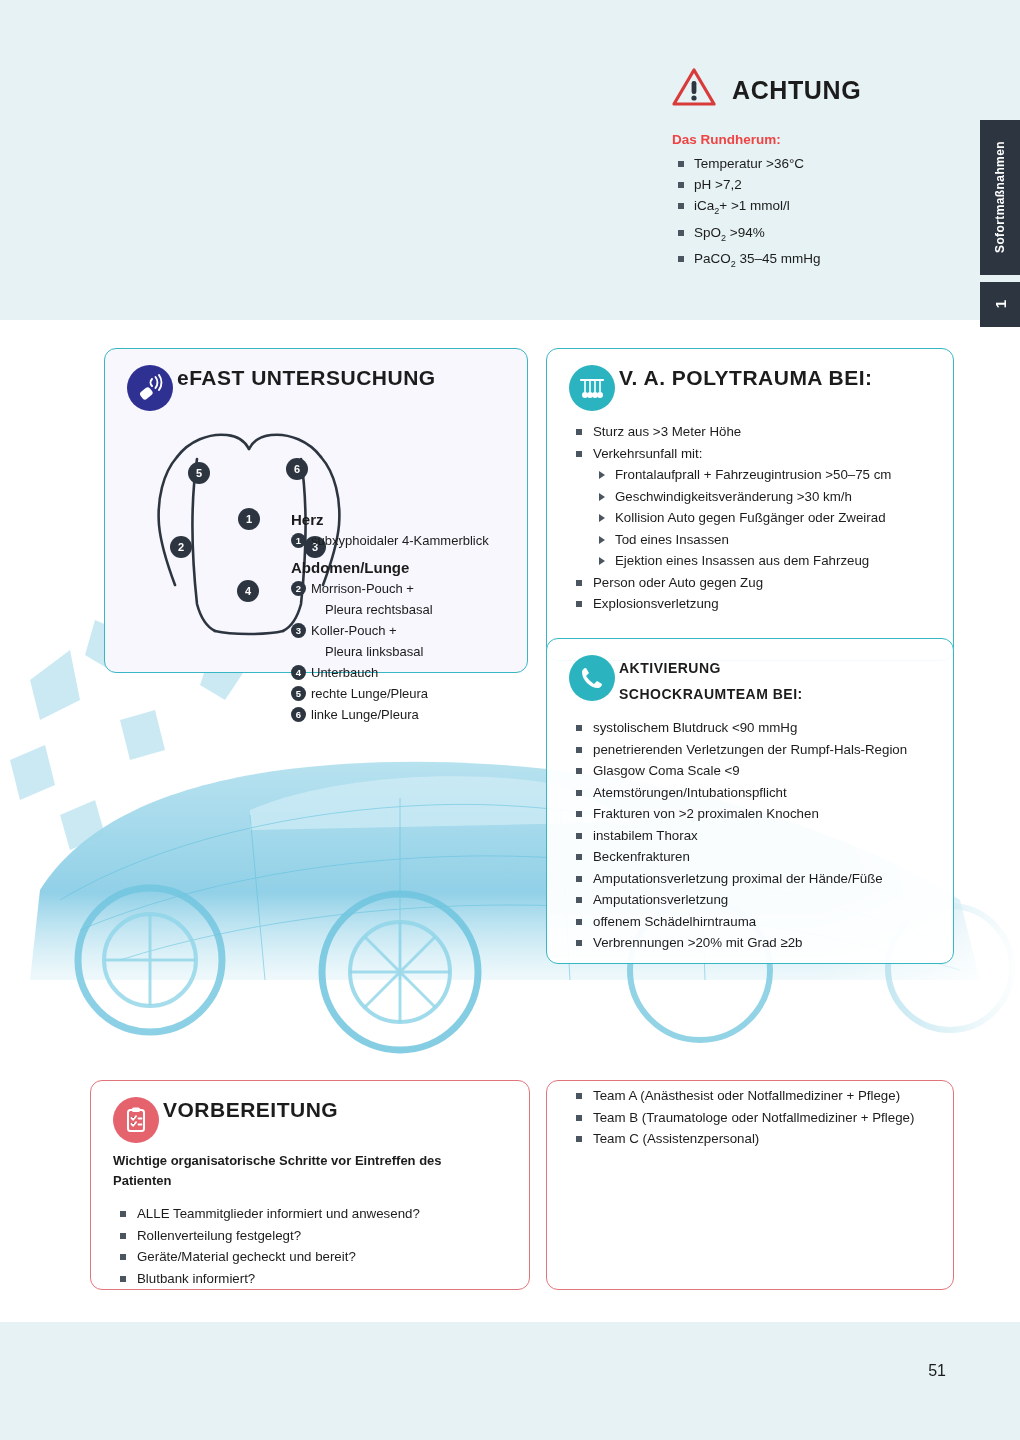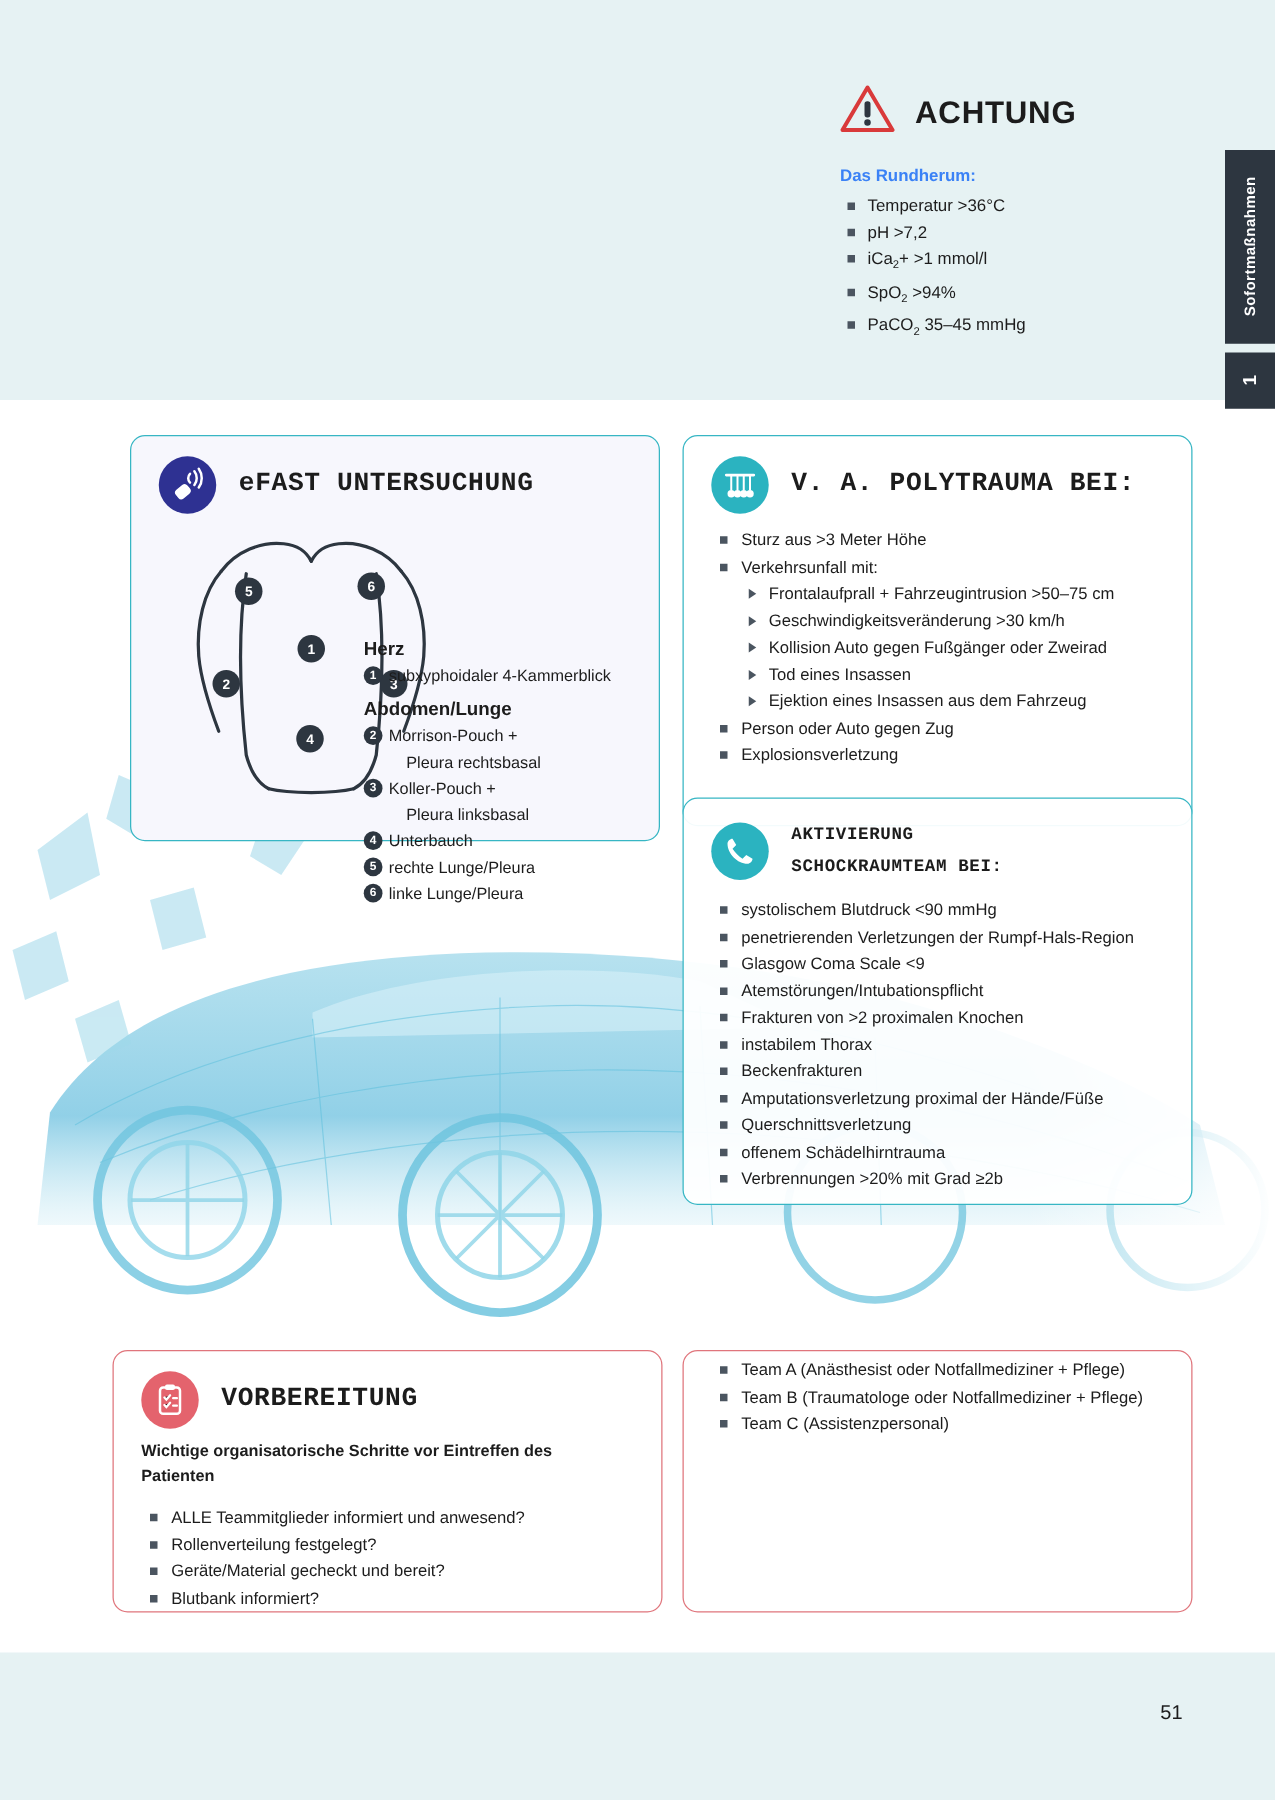--- a/index.html
+++ b/index.html
@@ -95,21 +95,21 @@
   }
   .achtung-title {
     font-size: 25px;
     font-weight: bold;
     letter-spacing: .6px;
     color: #1c1c1c;
   }
   .achtung-sub {
     font-size: 13.5px;
     font-weight: bold;
-    color: #3b82f6;
+    color: #ef4444;
     margin-bottom: 6px;
   }
   .achtung ul {
     list-style: none;
     margin: 0;
     padding: 0;
   }
   .achtung li {
     position: relative;
     padding-left: 22px;
@@ -135,24 +135,22 @@
     box-sizing: border-box;
   }
   .card.lilac {
     background: #f7f7fd;
   }
   .card.red {
     border-color: #e0757c;
   }
   .card-head {
     display: flex;
-    align-items: center;
-    gap: 18px;
+    gap: 4px;
     padding: 16px 18px 6px 22px;
-    font-family: Liberation Mono, monospace;
   }
   .card-title {
     font-size: 21px;
     font-weight: bold;
     letter-spacing: .5px;
     color: #1c1c1c;
     line-height: 26px;
   }
   .card-title.small { font-size: 14px; }
 
@@ -495,21 +493,21 @@
   </div>
   <ul class="bullets">
     <li>systolischem Blutdruck &lt;90 mmHg</li>
     <li>penetrierenden Verletzungen der Rumpf-Hals-Region</li>
     <li>Glasgow Coma Scale &lt;9</li>
     <li>Atemstörungen/Intubationspflicht</li>
     <li>Frakturen von &gt;2 proximalen Knochen</li>
     <li>instabilem Thorax</li>
     <li>Beckenfrakturen</li>
     <li>Amputationsverletzung proximal der Hände/Füße</li>
-    <li>Querschnittsverletzung</li>
+    <li>Amputationsverletzung</li>
     <li>offenem Schädelhirntrauma</li>
     <li>Verbrennungen &gt;20% mit Grad ≥2b</li>
   </ul>
 </div>
 
 <div class="card red" id="card-vorb">
   <div class="card-head">
     <span class="icon-circle ic-red">
       <svg width="30" height="30" viewBox="0 0 30 30">
         <rect x="7" y="5" width="16" height="21" rx="2.5" fill="none" stroke="#ffffff" stroke-width="2"></rect>

